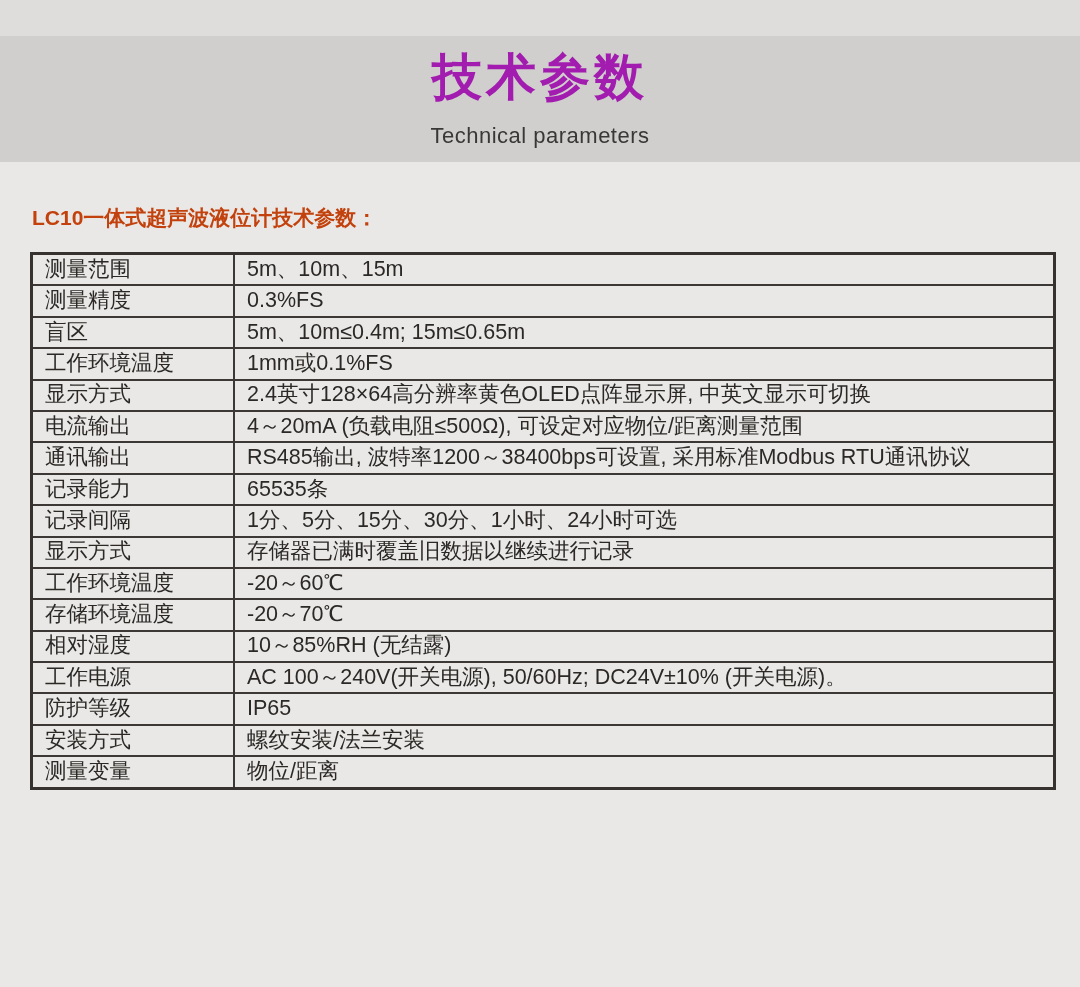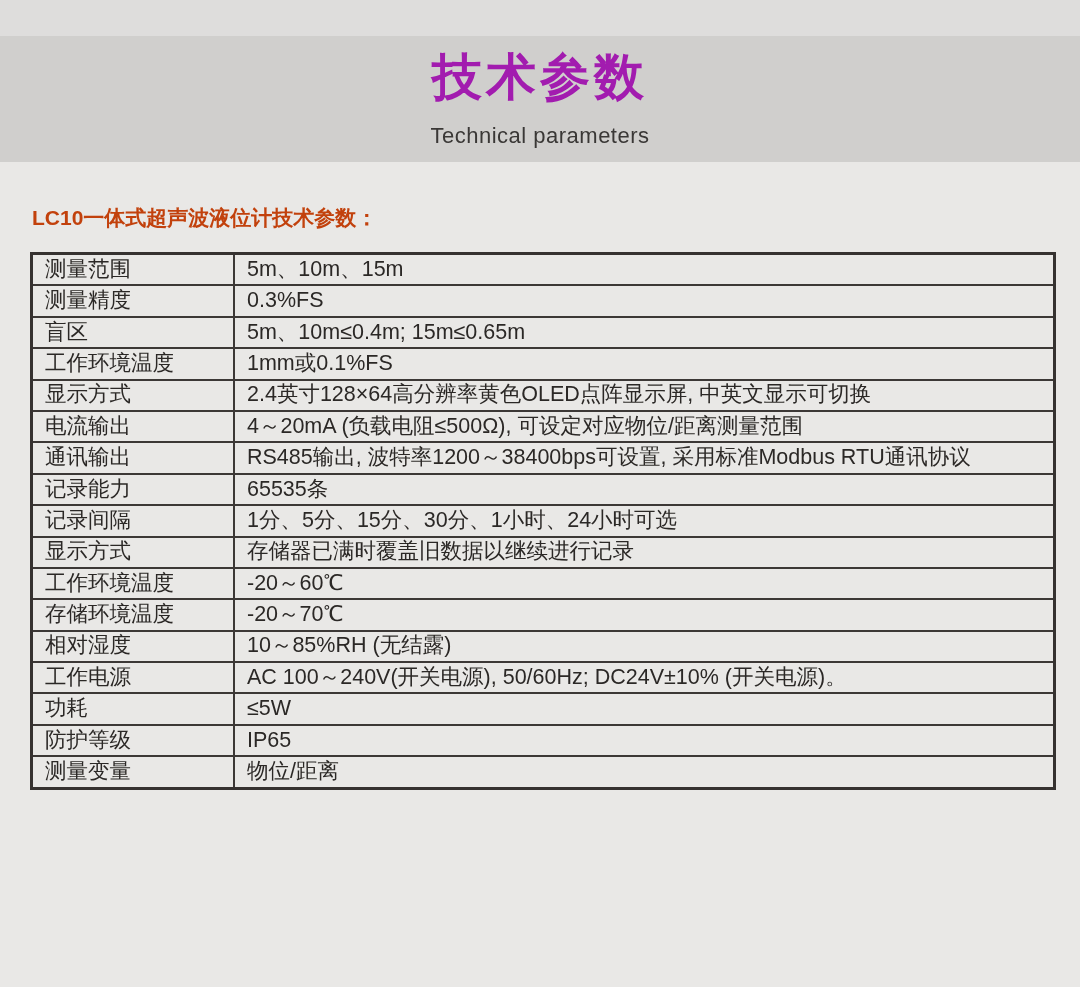--- a/index.html
+++ b/index.html
@@ -143,26 +143,26 @@
           </tr>
           <tr>
             <td class="param-label">相对湿度</td>
             <td class="param-value">10～85%RH (无结露)</td>
           </tr>
           <tr>
             <td class="param-label">工作电源</td>
             <td class="param-value">AC 100～240V(开关电源), 50/60Hz; DC24V±10% (开关电源)。</td>
           </tr>
           <tr>
-            <td class="param-label">功耗</td>
-            <td class="param-value">≤5W</td>
+            <td class="param-label">防护等级</td>
+            <td class="param-value">IP65</td>
           </tr>
           <tr>
-            <td class="param-label">防护等级</td>
-            <td class="param-value">IP65</td>
+            <td class="param-label">安装方式</td>
+            <td class="param-value">螺纹安装/法兰安装</td>
           </tr>
           <tr>
             <td class="param-label">测量变量</td>
             <td class="param-value">物位/距离</td>
           </tr>
         </tbody>
     </table>
   </main>
 </div>
 

